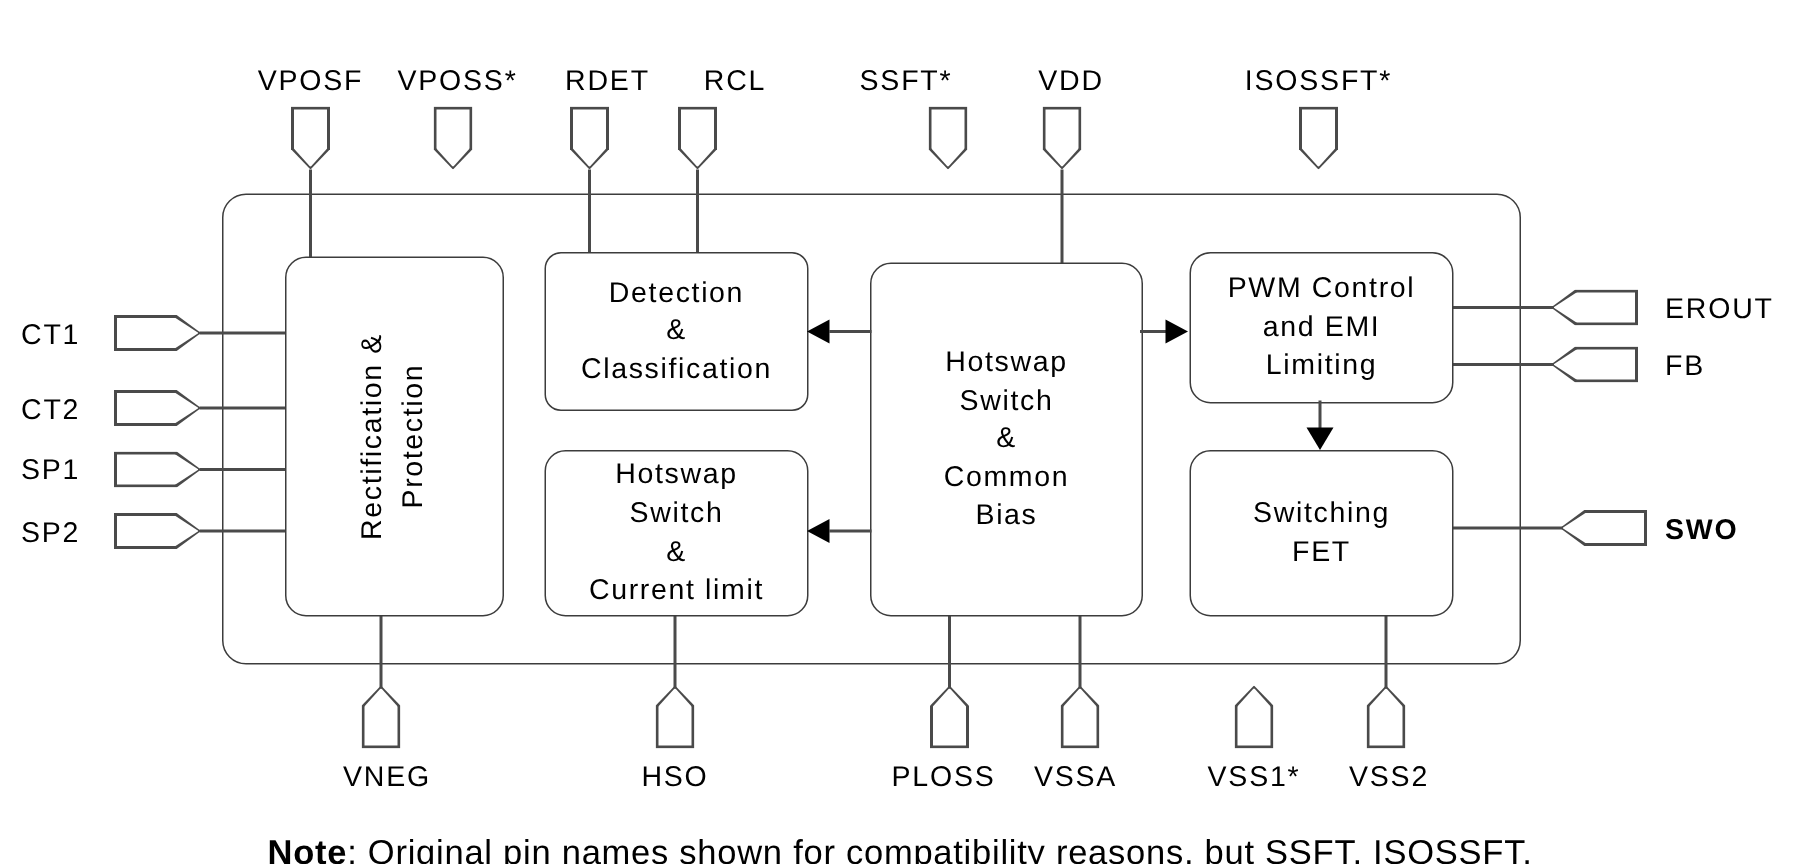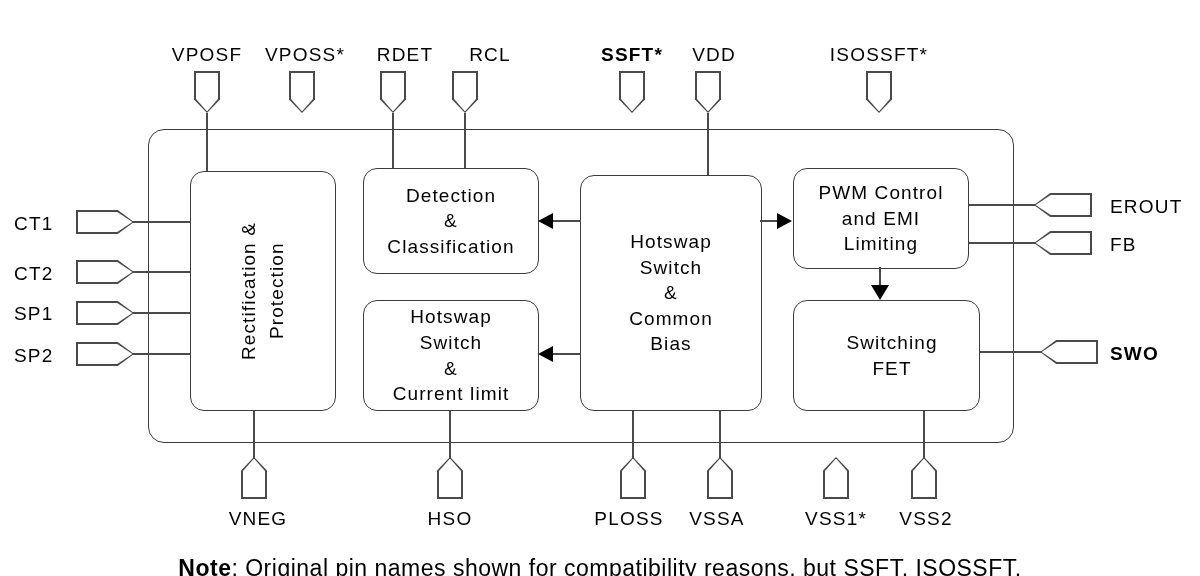--- a/index.html
+++ b/index.html
@@ -34,25 +34,25 @@
     background:#fff;display:flex;align-items:center;justify-content:center;
     text-align:center;font-size:19px;letter-spacing:1.1px;line-height:1.35;
     color:#000;
   }
   .blk .t{padding:0 6px;}
   #blk-rect{left:190px;top:134px;width:144px;height:238px;}
   #blk-rect .t{
     writing-mode:vertical-rl;transform:rotate(180deg);
     letter-spacing:1.1px;line-height:1.45;
   }
-  #blk-det{left:363px;top:131px;width:174px;height:104px;}
+  #blk-det{left:363px;top:131px;width:174px;height:104px;border-radius:11px;}
   #blk-hss{left:363px;top:263px;width:174px;height:109px;}
   #blk-ctrl{left:580px;top:138px;width:180px;height:234px;}
   #blk-pwm{left:793px;top:131px;width:174px;height:99px;}
-  #blk-fet{left:793px;top:263px;width:174px;height:109px;padding-left:11px;}
+  #blk-fet{left:793px;top:263px;width:174px;height:109px;}
 
   
   
   .pin-v{position:absolute;width:26px;height:42px;}
   .pin-v .body{
     position:absolute;left:0;top:0;width:26px;height:42px;
     background:#4a4a4a;
   }
   .pin-down .body{
     -webkit-clip-path:polygon(0 0,100% 0,100% 68%,50% 100%,0 68%);
@@ -113,21 +113,21 @@
 <body>
 
 <div id="stage">
 
   <div id="chip"></div>
 
   <div class="lbl c" style="left:207px;top:8px;">VPOSF</div>
   <div class="lbl c" style="left:305px;top:8px;">VPOSS*</div>
   <div class="lbl c" style="left:405px;top:8px;">RDET</div>
   <div class="lbl c" style="left:490px;top:8px;">RCL</div>
-  <div class="lbl c" style="left:632px;top:8px;font-weight:bold;">SSFT*</div>
+  <div class="lbl c" style="left:604px;top:8px;">SSFT*</div>
   <div class="lbl c" style="left:714px;top:8px;">VDD</div>
   <div class="lbl c" style="left:879px;top:8px;">ISOSSFT*</div>
 
   <div class="pin-v pin-down" style="left:194px;top:34px;">
       <div class="body"></div>
       <div class="inner"></div>
     </div>
   <div class="pin-v pin-down" style="left:289px;top:34px;">
       <div class="body"></div>
       <div class="inner"></div>

